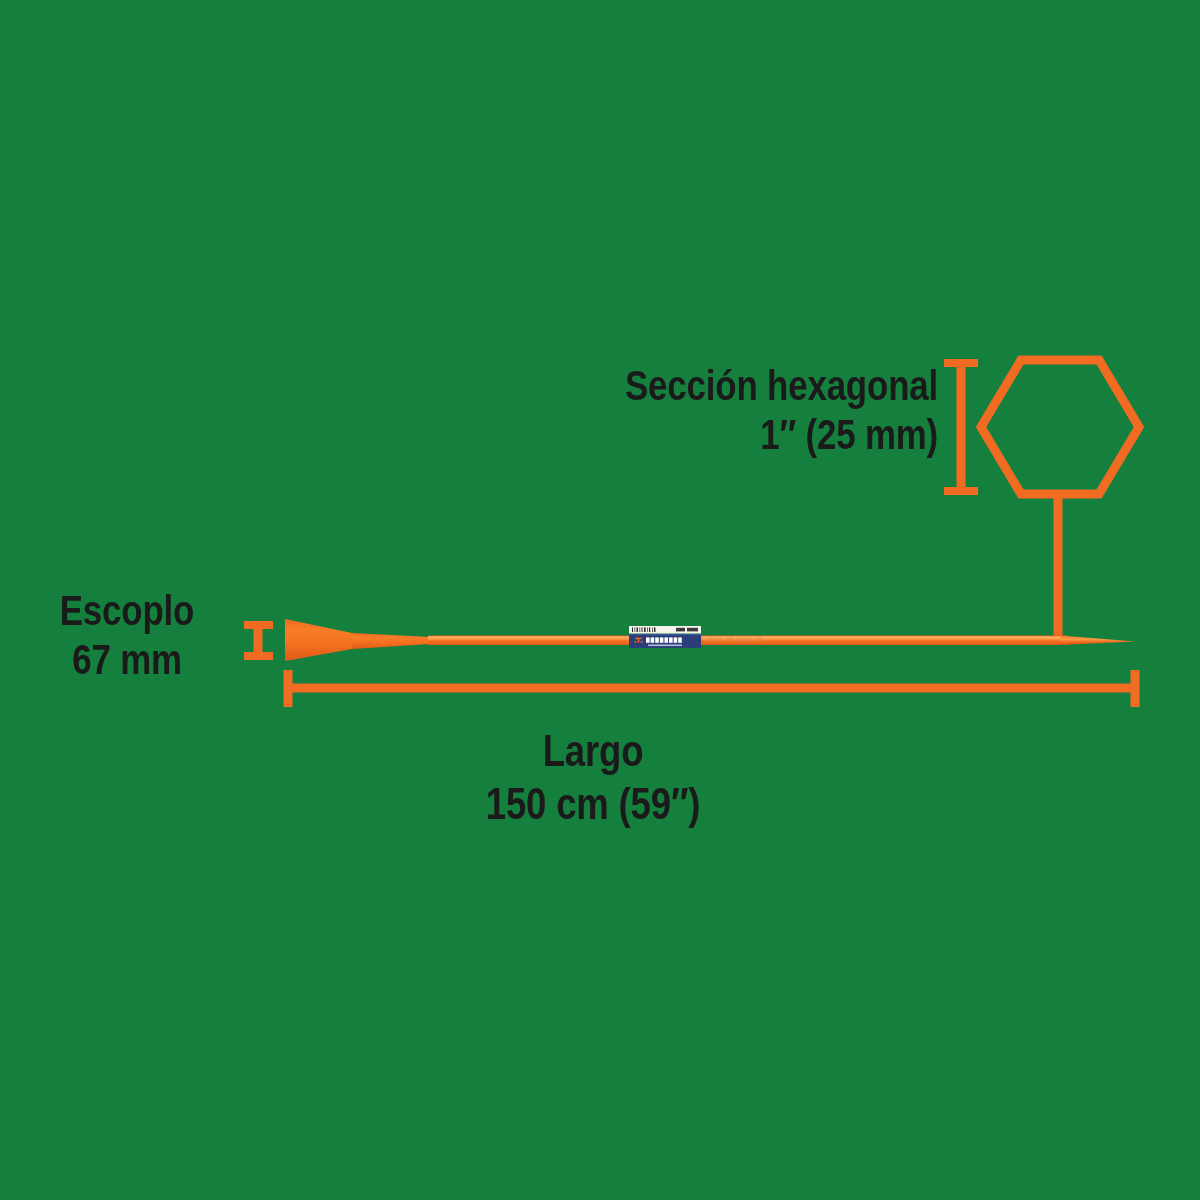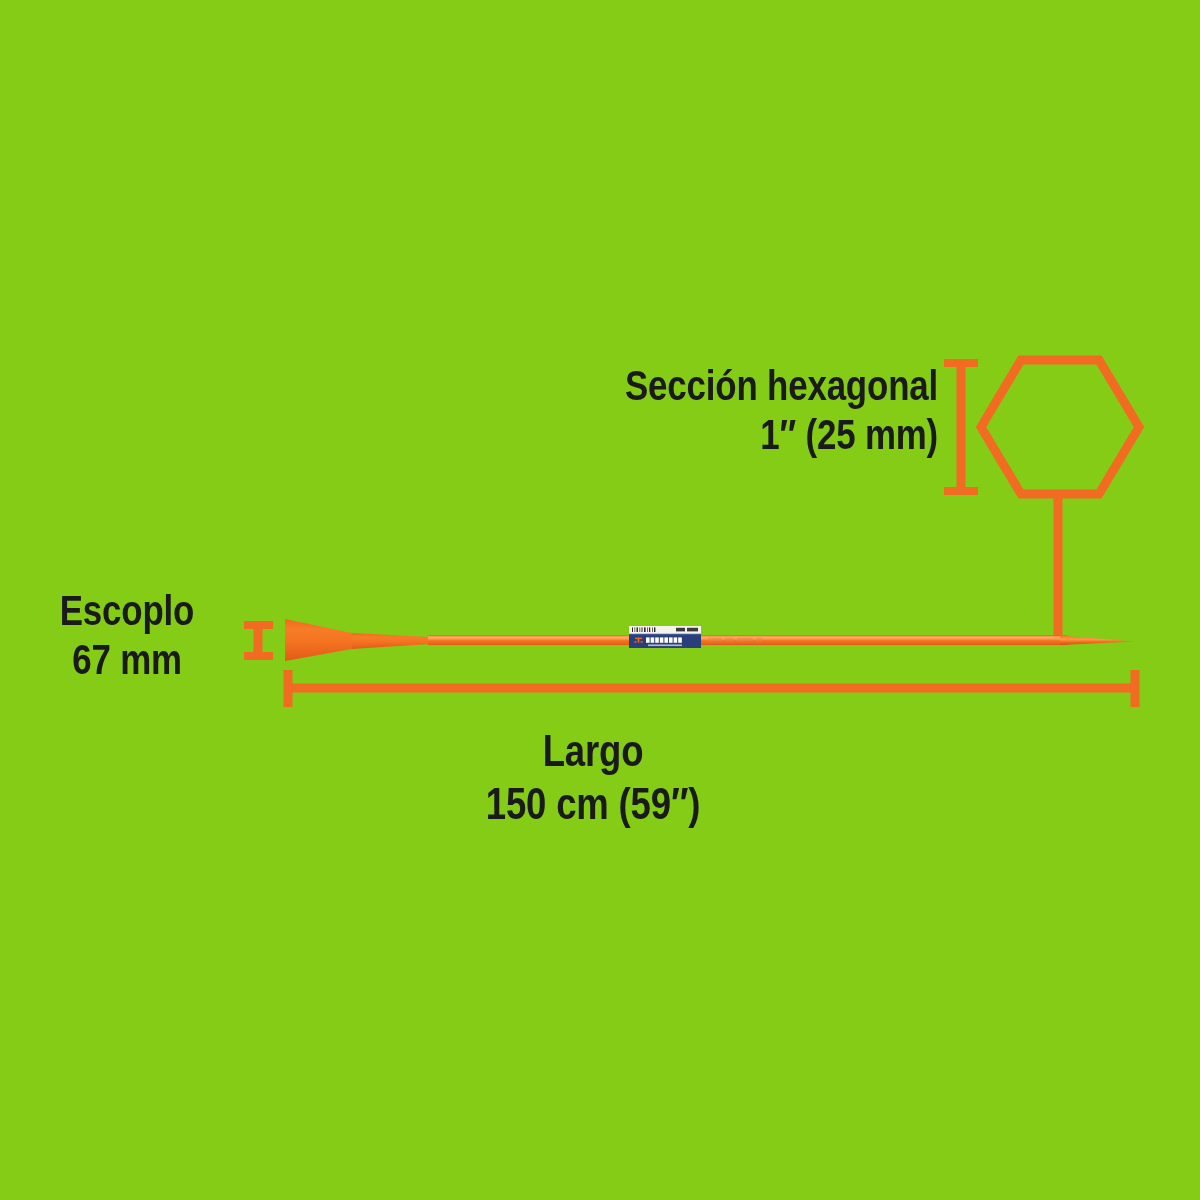--- a/index.html
+++ b/index.html
@@ -12,21 +12,21 @@
     height: 1200px;
     background: #ffffff;
     font-family: "Liberation Sans", "DejaVu Sans", sans-serif;
     overflow: hidden;
     position: relative;
   }
   #stage {
     position: relative;
     width: 1200px;
     height: 1200px;
-    background: #84cc16;
+    background: #15803d;
   }
   #diagram {
     position: absolute;
     left: 0;
     top: 0;
     width: 1200px;
     height: 1200px;
     display: block;
   }
   .txt {

